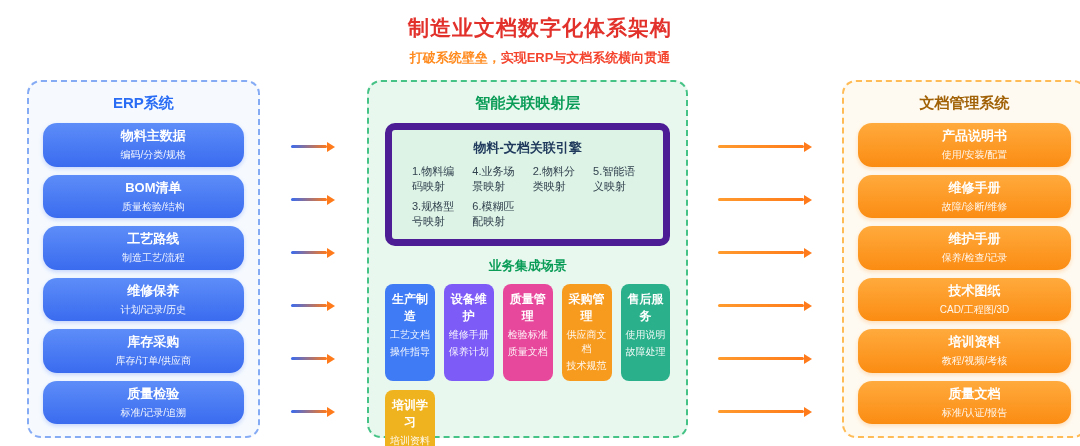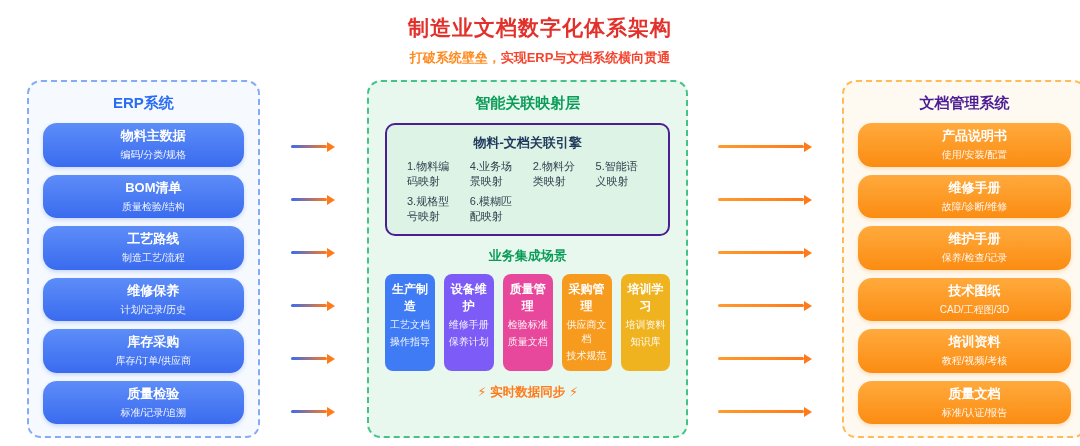--- a/index.html
+++ b/index.html
@@ -21,31 +21,31 @@
   .row{position:absolute;left:27px;top:80px;width:1060px;height:358px;display:flex;gap:27px;}
 
   .panel{box-sizing:border-box;border-radius:14px;border:2px dashed;display:flex;flex-direction:column;padding:8px 14px 12px;}
   .panel-erp{width:258px;border-color:#86abf5;background:#f6faff;}
   .panel-map{width:358px;border-color:#45c285;background:#e9f8ef;}
   .panel-docs{width:272px;border-color:#ffbb55;background:#fffaf1;}
 
   .panel-title{text-align:center;font-weight:bold;font-size:15px;margin:4px 0 10px;}
   .panel-erp .panel-title{color:#2a6df4;}
   .panel-map .panel-title{color:#0b9d58;}
-  .panel-docs .panel-title{color:#4c1d95;}
+  .panel-docs .panel-title{color:#a16207;}
 
   .list{flex:1;display:flex;flex-direction:column;gap:8px;}
   .node{flex:1;border-radius:14px;display:flex;flex-direction:column;justify-content:center;text-align:center;color:#fff;padding-left:20px;}
   .node .t{font-size:13px;font-weight:bold;}
   .node .s{font-size:10px;opacity:.92;margin-top:3px;}
   .node-blue{background:linear-gradient(180deg,#5d8df8,#3a6bef);box-shadow:0 2px 4px rgba(58,107,239,.25);}
   .node-orange{background:linear-gradient(180deg,#ffaa3d,#fb8c12);box-shadow:0 2px 4px rgba(251,140,18,.25);}
 
   
-  .engine{background:#ddf3e6;border:2px solid #4c1d95;border-radius:10px;padding:9px 12px 10px;margin:0 2px;}
+  .engine{background:#ddf3e6;border:7px solid #4c1d95;border-radius:10px;padding:9px 12px 10px;margin:0 2px;}
   .engine-title{text-align:center;font-weight:bold;font-size:13px;color:#1f3a5c;margin-bottom:7px;}
   .engine-grid{display:grid;grid-template-columns:1fr 1fr 1fr 1fr;column-gap:10px;row-gap:5px;padding:0 8px;}
   .engine-grid span{font-size:11px;color:#33424f;}
   .scenes-title{text-align:center;font-weight:bold;font-size:13px;color:#0b9d58;margin:11px 0 9px;}
   .scene-grid{display:grid;grid-template-columns:repeat(5,1fr);gap:9px;padding:0 2px;}
   .scene{border-radius:8px;color:#fff;text-align:center;padding:7px 3px 8px;}
   .scene .t{font-size:12px;font-weight:bold;}
   .scene .l{font-size:10px;opacity:.93;margin-top:3px;}
   .sync{text-align:center;color:#ff7a1a;font-weight:bold;font-size:12.5px;margin-top:13px;}
   .sync .bolt{margin:0 4px;}
@@ -175,20 +175,25 @@
         <div class="scene" style="background: rgb(232, 72, 155);">
           <div class="t">质量管理</div>
           <div class="l">检验标准</div>
           <div class="l">质量文档</div>
         </div>
         <div class="scene" style="background: rgb(247, 155, 31);">
           <div class="t">采购管理</div>
           <div class="l">供应商文档</div>
           <div class="l">技术规范</div>
         </div>
+        <div class="scene" style="background: rgb(42, 176, 138);">
+          <div class="t">售后服务</div>
+          <div class="l">使用说明</div>
+          <div class="l">故障处理</div>
+        </div>
         <div class="scene" style="background: rgb(240, 179, 32);">
           <div class="t">培训学习</div>
           <div class="l">培训资料</div>
           <div class="l">知识库</div>
         </div>
       </div>
 
       <div class="sync">
         <span class="bolt">⚡</span><span>实时数据同步</span><span class="bolt">⚡</span>
       </div>

